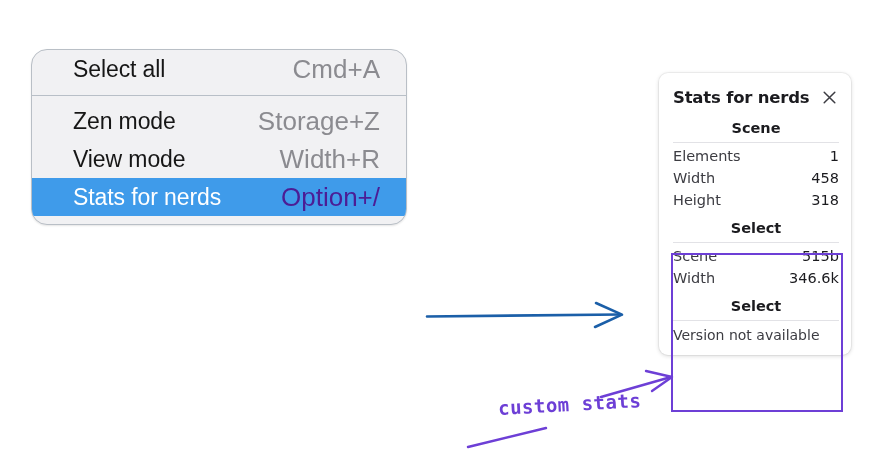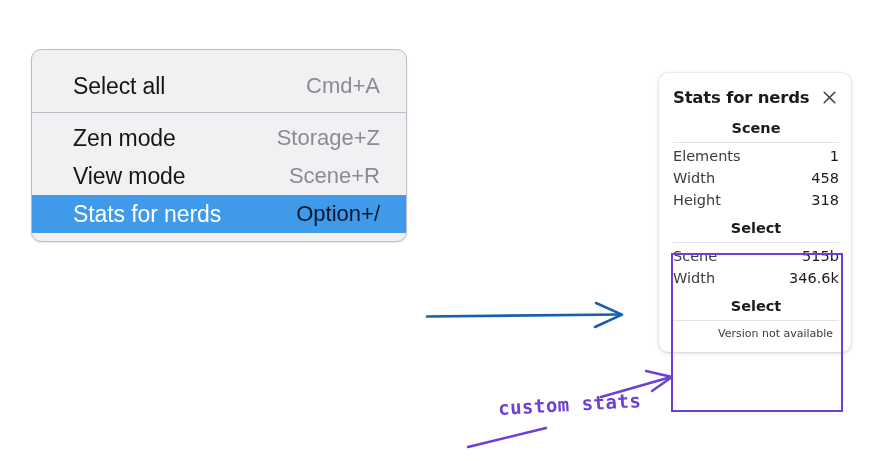--- a/index.html
+++ b/index.html
@@ -17,24 +17,24 @@
   }
 
   
   #context-menu {
     position: absolute;
     left: 31px;
     top: 49px;
     width: 376px;
     background: #f1f1f3;
     border: 1px solid #b9bfc6;
-    border-radius: 10px;
+    border-radius: 16px;
     box-shadow: 0 1px 2px rgba(0,0,0,0.10);
     overflow: hidden;
-    padding-top: 17px;
+    padding-top: 0;
     padding-bottom: 8px;
     box-sizing: border-box;
   }
   .menu-group { }
   .menu-sep {
     height: 1px;
     background: #b8bfc7;
     margin: 7px 0 6px 0;
   }
   .menu-item {
@@ -46,29 +46,29 @@
     box-sizing: border-box;
     cursor: default;
   }
   .menu-item .mi-label {
     font-size: 23px;
     color: #161616;
     letter-spacing: -0.1px;
     white-space: nowrap;
   }
   .menu-item .mi-shortcut {
-    font-size: 22px;
+    font-size: 26px;
     color: #8b8b90;
     white-space: nowrap;
   }
   .menu-item.selected {
     background: #3f9bea;
   }
   .menu-item.selected .mi-label { color: #ffffff; }
-  .menu-item.selected .mi-shortcut { color: #0f172a; }
+  .menu-item.selected .mi-shortcut { color: #4c1d95; }
 
   
   #stats-panel {
     position: absolute;
     left: 659px;
     top: 73px;
     width: 192px;
     background: #ffffff;
     border-radius: 9px;
     box-shadow: 0 1px 4px rgba(0,0,0,0.16), 0 0 0 1px rgba(0,0,0,0.045);
@@ -118,24 +118,23 @@
   }
   .stat-key {
     font-size: 14.5px;
     color: #3c3c42;
   }
   .stat-val {
     font-size: 14.5px;
     color: #1b1b1f;
   }
   .stat-full {
-    font-size: 11px;
+    font-size: 14px;
     color: #3c3c42;
     padding: 4px 0 2px 0;
-    margin-left: 45px;
   }
 
   
   #custom-stats-box {
     position: absolute;
     left: 671px;
     top: 253px;
     width: 172px;
     height: 159px;
     border: 2px solid #6d3fd6;
@@ -177,21 +176,21 @@
 
   <div class="menu-sep"></div>
 
   <div class="menu-group">
     <div class="menu-item">
       <span class="mi-label">Zen mode</span>
       <span class="mi-shortcut">Storage+Z</span>
     </div>
     <div class="menu-item">
       <span class="mi-label">View mode</span>
-      <span class="mi-shortcut">Scene+R</span>
+      <span class="mi-shortcut">Width+R</span>
     </div>
     <div class="menu-item selected">
       <span class="mi-label">Stats for nerds</span>
       <span class="mi-shortcut">Option+/</span>
     </div>
   </div>
 
 </div>
 
 <div id="stats-panel">

